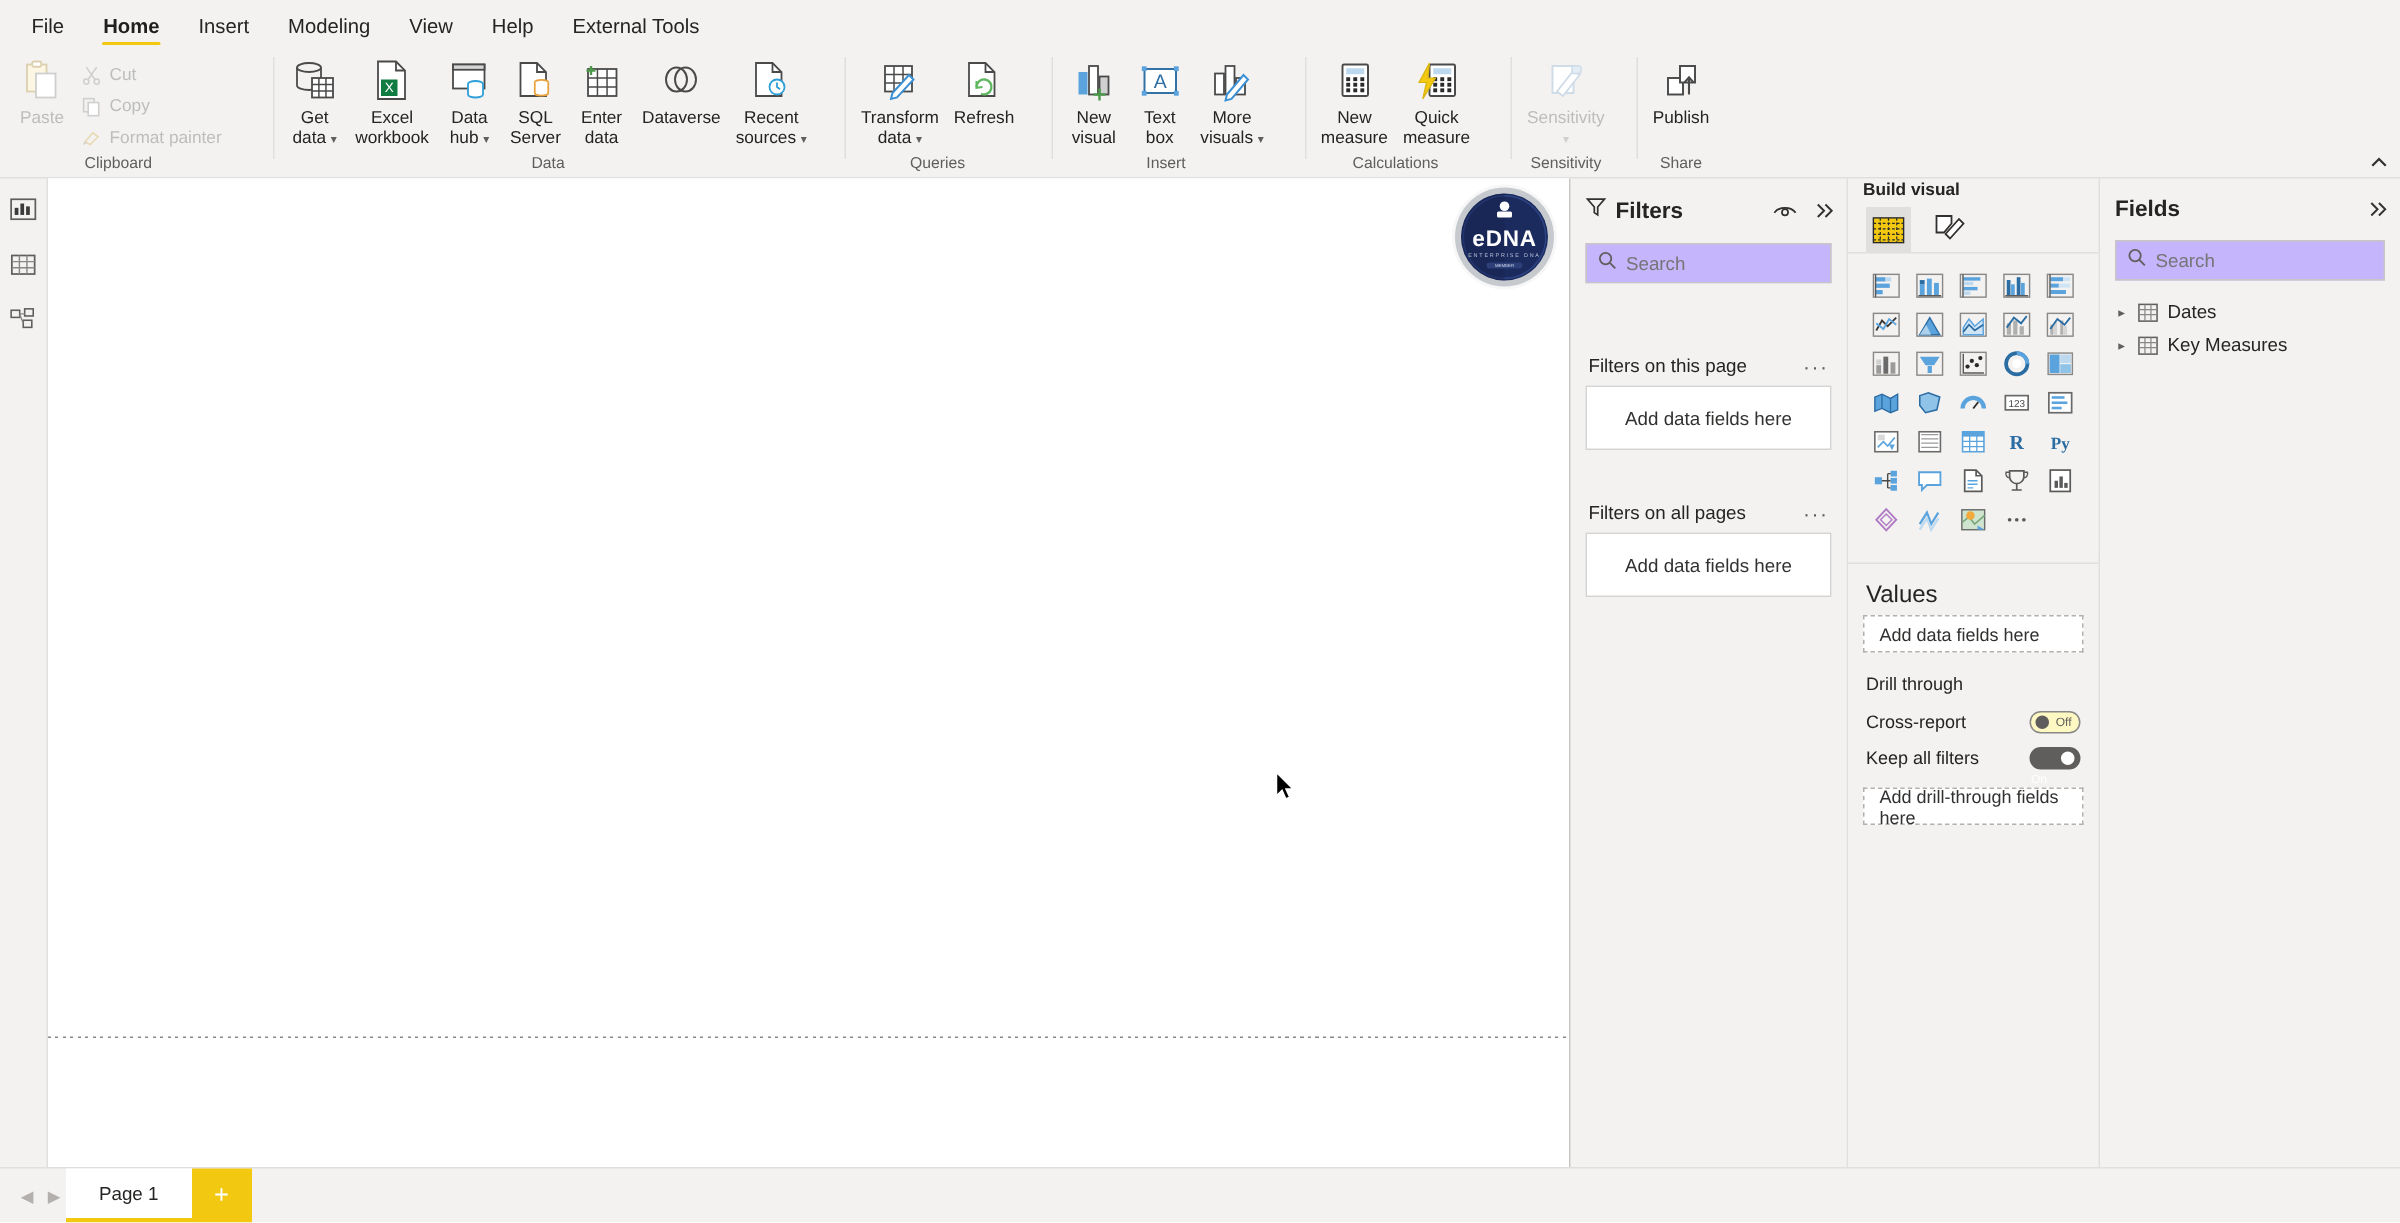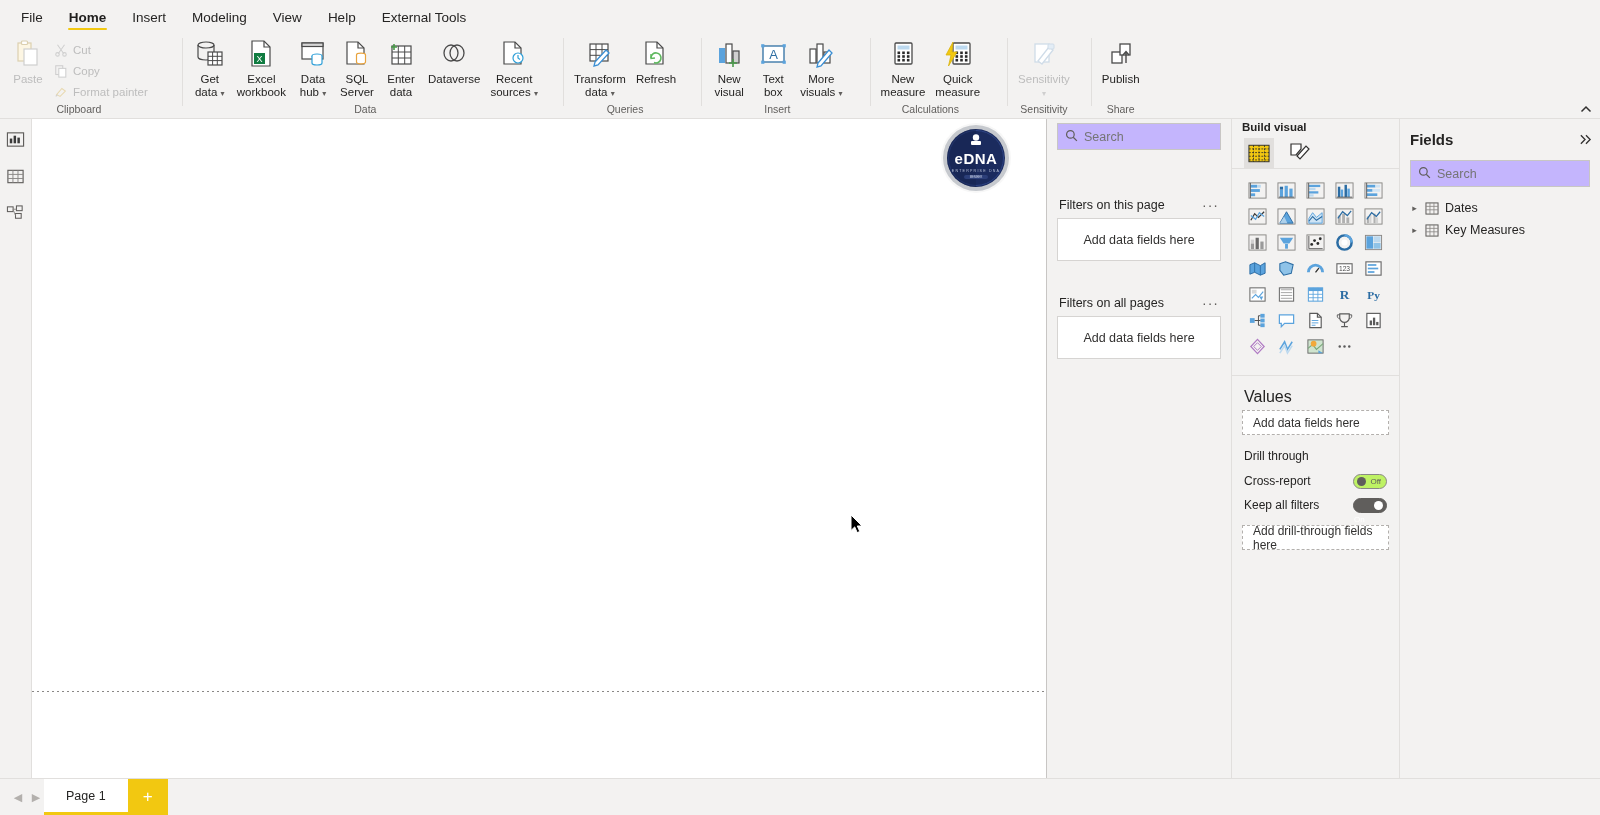--- a/index.html
+++ b/index.html
@@ -79,21 +79,21 @@
     flex: 1; position: relative; background: #ffffff; display: flex; flex-direction: column;
     border-right: 1px solid #c8c6c4; min-width: 0;
   }
   .canvas-page { position: relative; flex: 1; background: #ffffff; overflow: hidden; }
   .page-divider {
     position: absolute; left: 0; right: 0; top: 572px; height: 1px;
     background-image: repeating-linear-gradient(to right, #8a8886 0 2px, transparent 2px 5px);
   }
 
   .edna-logo {
-    position: absolute; right: 34px; top: 3px; width: 72px; height: 72px;
+    position: absolute; right: 7px; top: 3px; width: 72px; height: 72px;
   }
 
   .cursor-arrow { position: absolute; left: 818px; top: 395px; pointer-events: none; }
 
   
   .filters-pane {
     width: 185px; flex: 0 0 185px; background: #f3f2f1; display: flex; flex-direction: column;
     border-right: 1px solid #e1dfdd;
   }
   .pane-head {
@@ -150,21 +150,21 @@
   }
   .vf-section-title { font-size: 12px; color: #252423; padding: 14px 0 6px 2px; }
   .toggle-row {
     display: flex; align-items: center; justify-content: space-between; height: 24px; padding: 0 2px;
   }
   .toggle-label { font-size: 12px; color: #252423; }
   .toggle {
     width: 34px; height: 15px; border-radius: 8px; position: relative; cursor: default;
     display: flex; align-items: center;
   }
-  .toggle.off { background: #bef264; border: 1px solid #8a8886; }
+  .toggle.off { background: #fef9c3; border: 1px solid #8a8886; }
   .toggle.on { background: #605e5c; border: 1px solid #605e5c; }
   .toggle .knob { position: absolute; width: 9px; height: 9px; border-radius: 50%; }
   .toggle.off .knob { background: #605e5c; left: 3px; }
   .toggle.on .knob { background: #ffffff; right: 3px; }
   .toggle .ttext { font-size: 8px; position: absolute; }
   .toggle.off .ttext { color: #605e5c; right: 5px; }
   .toggle.on .ttext { color: #ffffff; left: 0; margin-top: 28px; }
 
   
   .fields-pane {
@@ -547,20 +547,39 @@
 
         <div class="cursor-arrow">
           <svg width="15" height="21" viewBox="0 0 15 21">
             <path d="M1 1 L1 16.5 L4.7 12.9 L7.2 18.6 L9.8 17.5 L7.3 12 L12 12 Z" fill="#000000" stroke="#ffffff" stroke-width="1"></path>
           </svg>
         </div>
       </div>
     </div>
 
     <div class="filters-pane">
+      <div class="pane-head">
+        <span>
+          <svg width="14" height="14" viewBox="0 0 16 16">
+            <path d="M1.5 2 H14.5 L9.3 8 V14 L6.7 12.3 V8 Z" fill="none" stroke="#323130" stroke-width="1.3"></path>
+          </svg>
+        </span>
+        <span class="pane-title">Filters</span>
+        <span class="pane-icon">
+          <svg width="16" height="12" viewBox="0 0 18 12">
+            <path d="M1 7 a9 7 0 0 1 16 0" fill="none" stroke="#323130" stroke-width="1.3"></path>
+            <circle cx="9" cy="6.6" r="2.3" fill="none" stroke="#323130" stroke-width="1.3"></circle>
+          </svg>
+        </span>
+        <span class="pane-icon" style="margin-left:6px;">
+          <svg width="13" height="13" viewBox="0 0 14 14">
+            <path d="M2 2.5 L6.5 7 L2 11.5 M7.5 2.5 L12 7 L7.5 11.5" fill="none" stroke="#323130" stroke-width="1.4"></path>
+          </svg>
+        </span>
+      </div>
       <div class="search-box">
         <span>
           <svg width="13" height="13" viewBox="0 0 14 14">
             <circle cx="5.8" cy="5.8" r="4.1" fill="none" stroke="#605e5c" stroke-width="1.3"></circle>
             <path d="M8.9 8.9 L12.8 12.8" stroke="#605e5c" stroke-width="1.3"></path>
           </svg>
         </span>
         <input type="text" placeholder="Search" style="">
       </div>
       <div class="filters-scroll">

